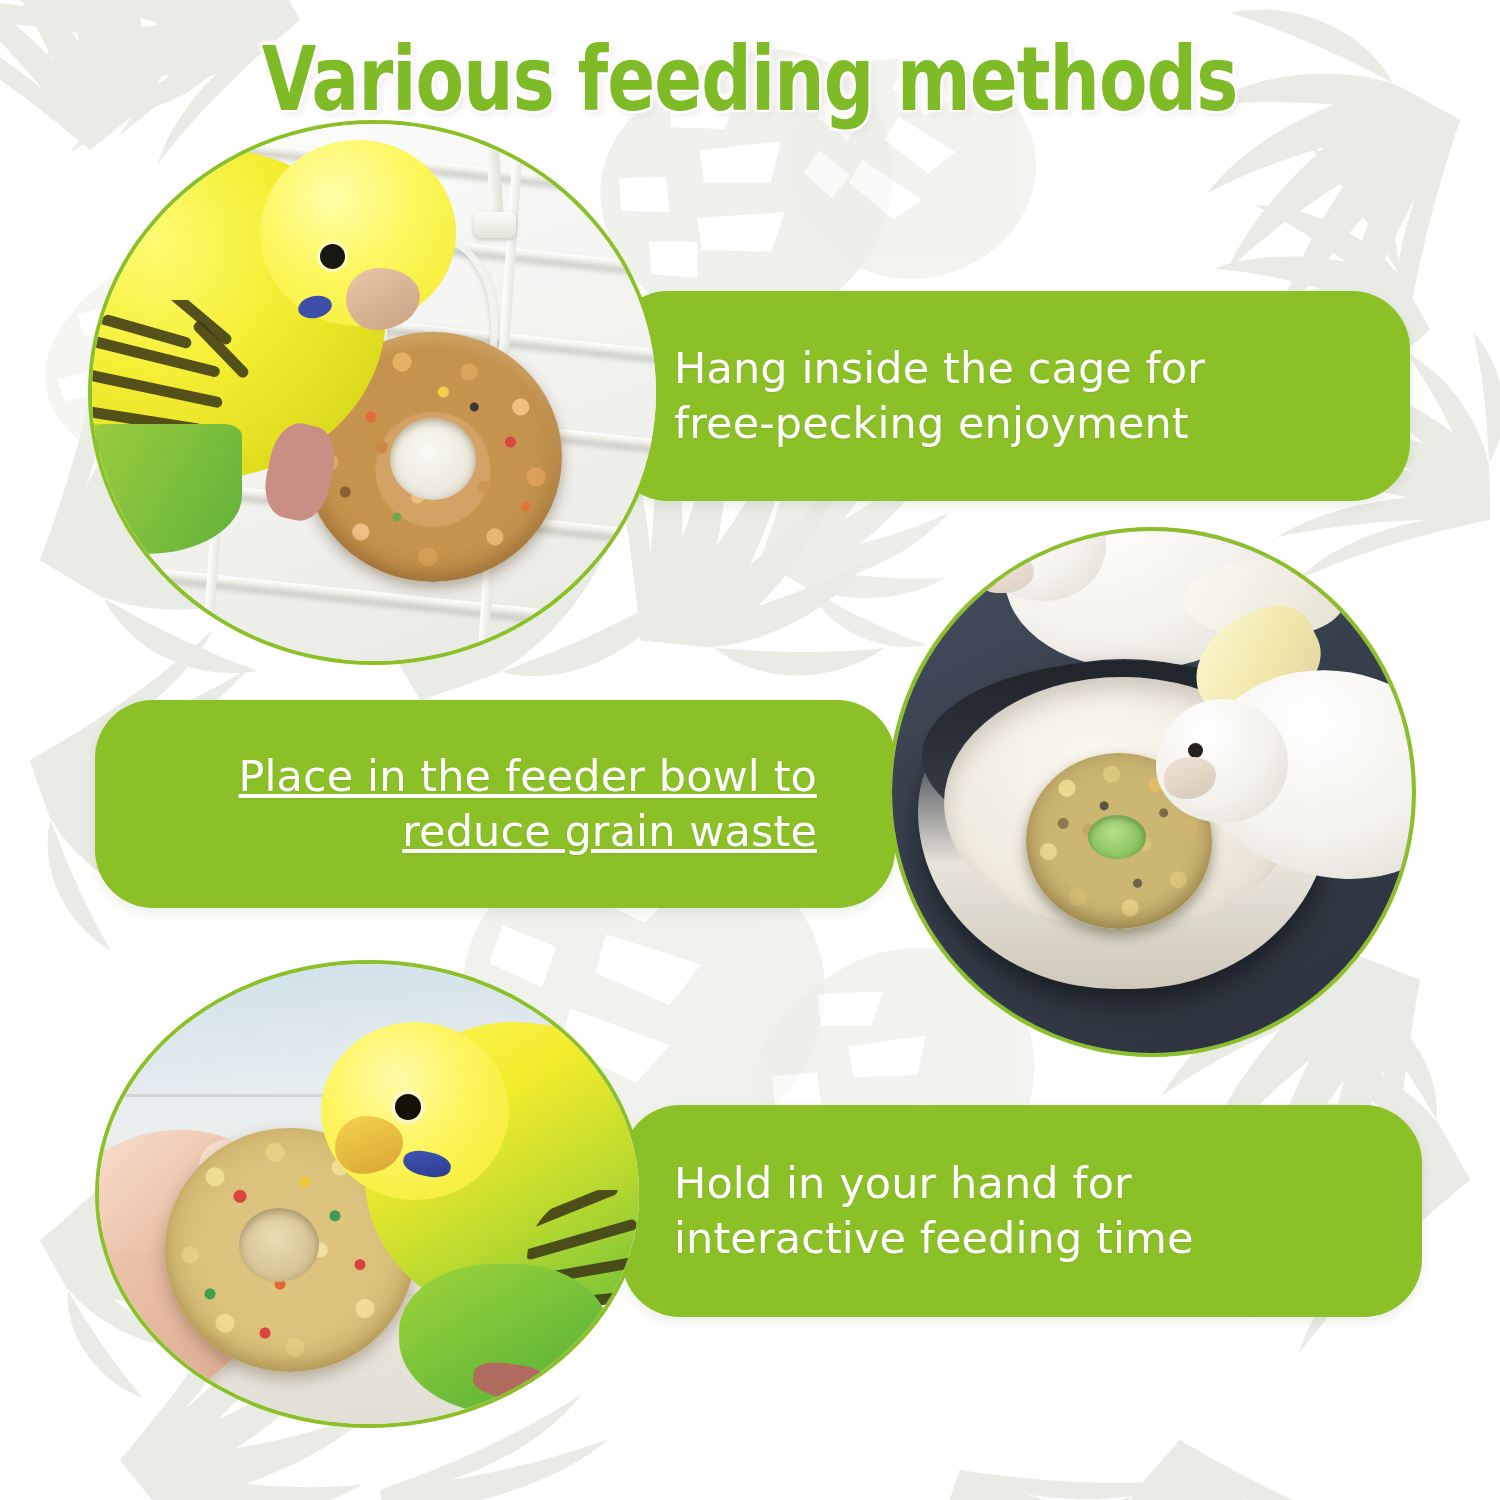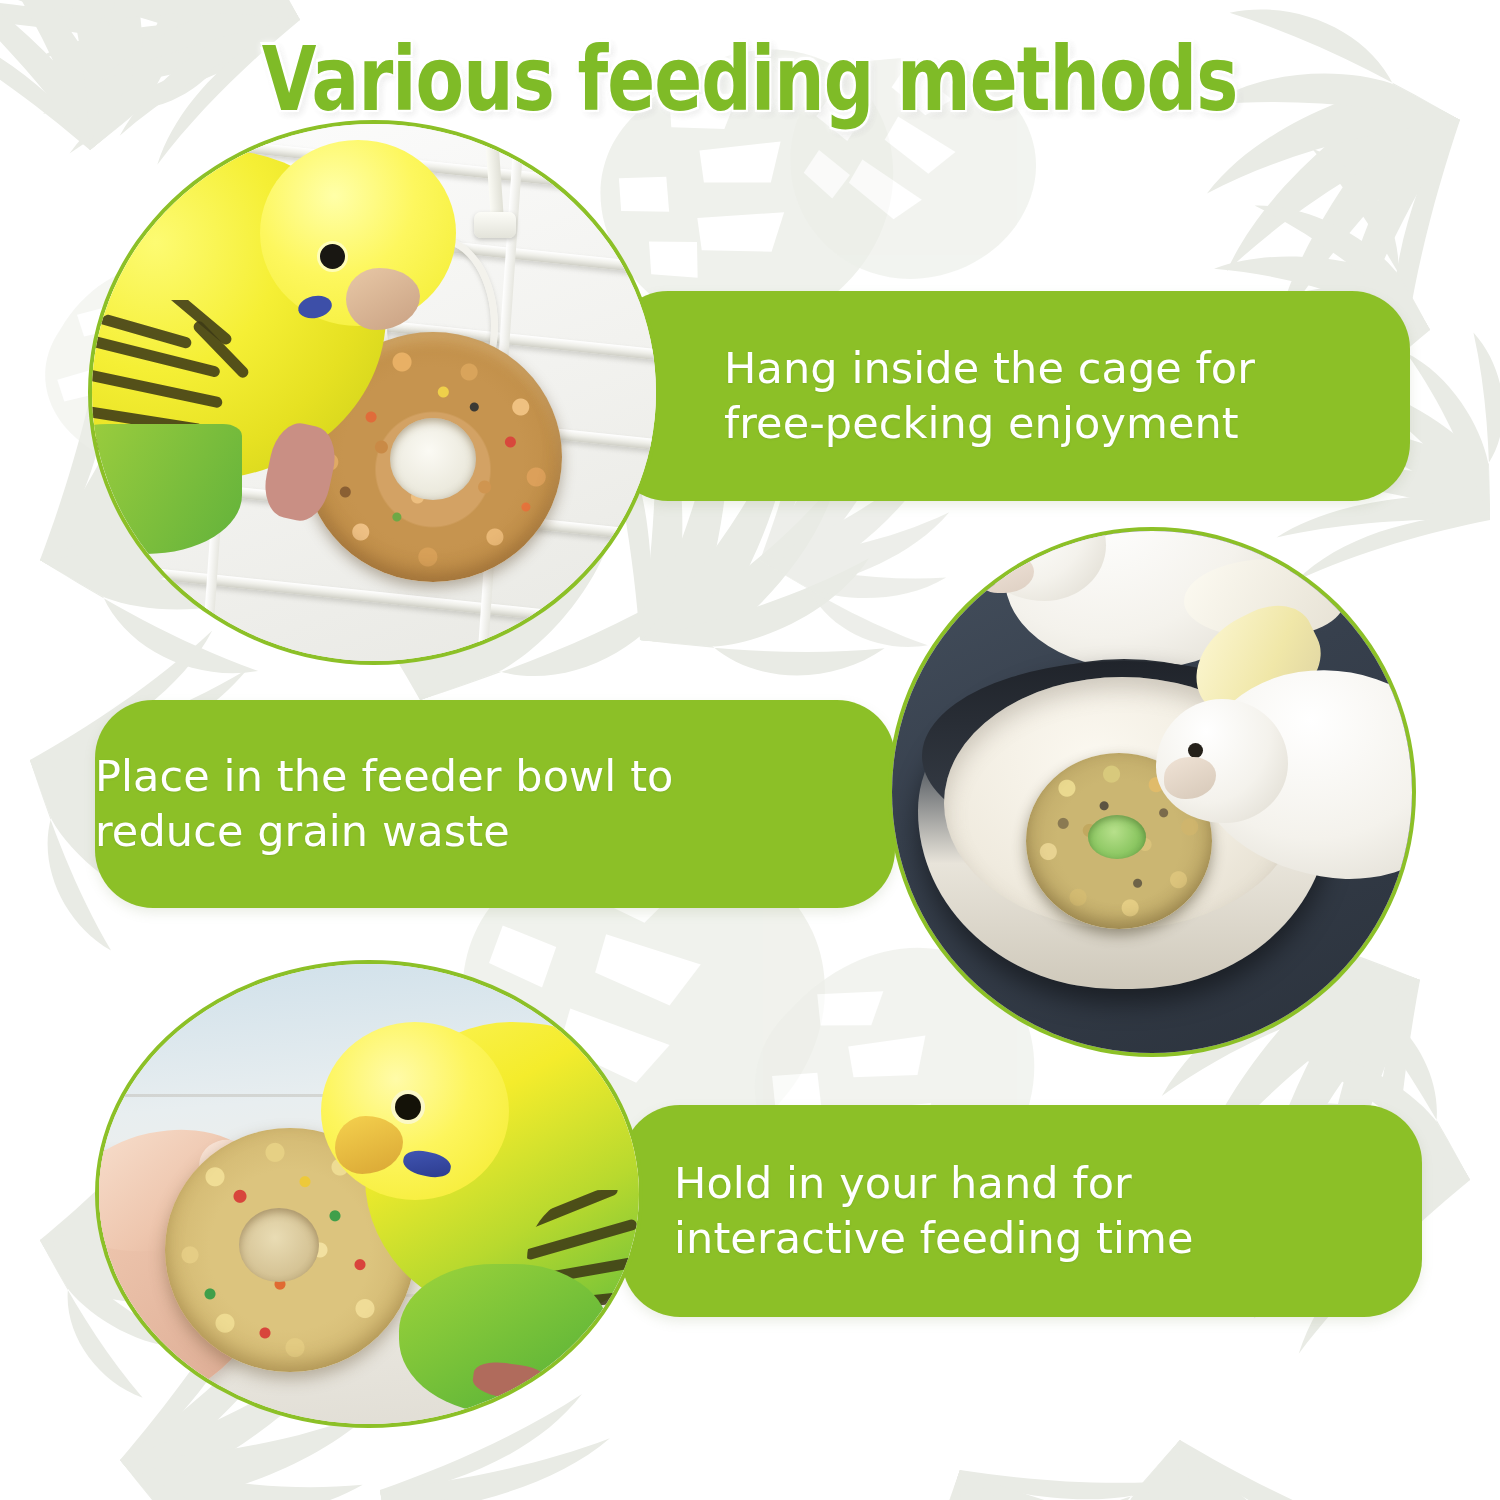--- a/index.html
+++ b/index.html
@@ -52,24 +52,24 @@
     font-family:"DejaVu Sans", sans-serif;
     font-size:43px;
     line-height:1.28;
     font-weight:normal;
     letter-spacing:0.1px;
     white-space:pre-line;
     text-shadow:0 1px 2px rgba(90,120,40,0.20);
   }
 
   #banner-1 { left:610px;  top:291px;  width:800px;  height:210px; }
-  #banner-1 .btext { margin-left:114px; }
+  #banner-1 .btext { margin-left:64px; }
 
   #banner-2 { left:95px;   top:700px;  width:800px;  height:208px; }
-  #banner-2 .btext { width:100%; text-align:left; padding-right:78px; }
+  #banner-2 .btext { width:100%; text-align:right; padding-right:78px;text-decoration:underline; }
 
   #banner-3 { left:622px;  top:1105px; width:800px;  height:212px; }
   #banner-3 .btext { width:100%; padding-left:52px; }
 
   
   .photo {
     position:absolute;
     border-radius:50%;
     overflow:hidden;
     border:4px solid #8CC027;

